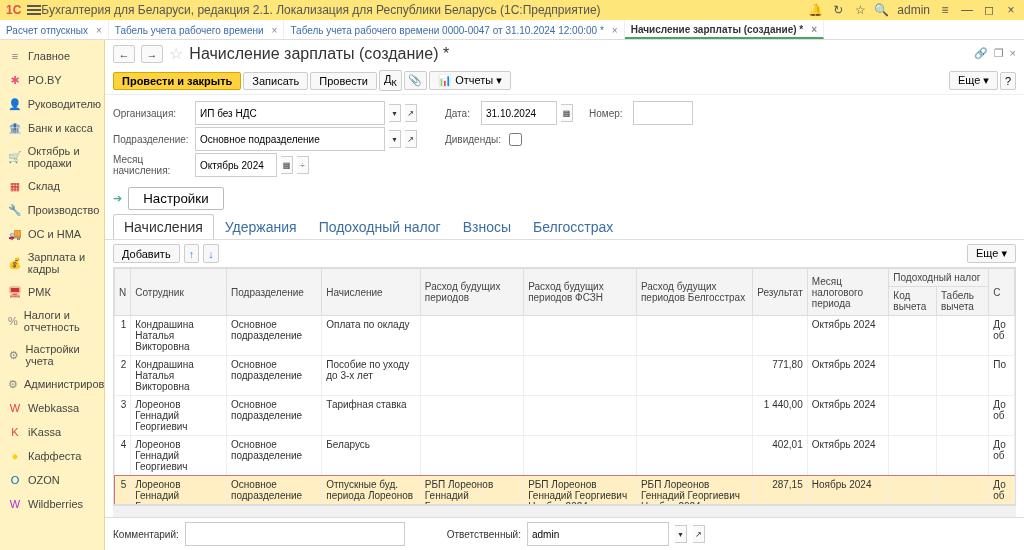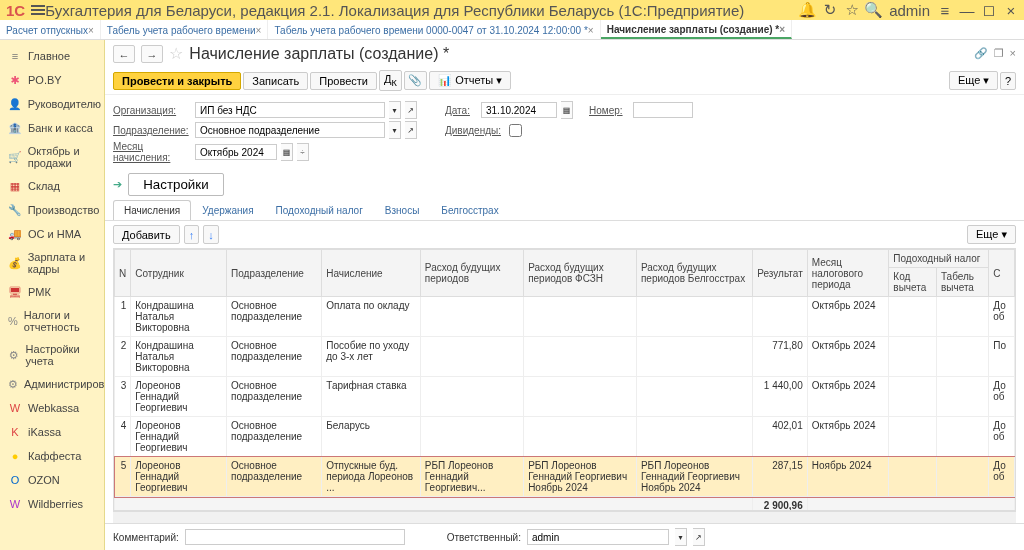--- a/index.html
+++ b/index.html
@@ -1,48 +1,48 @@
 <!DOCTYPE html>
 <html><head>
 <meta charset="utf-8">
 <style>
   * { box-sizing: border-box; margin: 0; padding: 0; }
   body { font-family: Arial, sans-serif; font-size: 11px; background: #fff; color: #333; overflow: hidden; width:1024px; height:550px;}
-  .topbar { height: 20px; background: #ffe67a; display: flex; align-items: center; padding: 0 6px; font-size: 15px; color: #555;}
+  .topbar { height: 20px; background: #ffe67a; display: flex; align-items: center; padding: 0 6px; font-size: 12px; color: #555;}
   .topbar .burger { width:14px; display:inline-block; cursor:pointer; }
   .topbar .burger div{height:2px; background:#555; margin:2px 0;}
   .topbar .logo { color: #d9534f; font-weight:bold; margin-right:6px;}
   .topbar .title { flex:1; white-space:nowrap; overflow:hidden; text-overflow:ellipsis;}
   .topbar .right { display:flex; gap:8px; align-items:center;}
   .topbar .icn { width:14px; height:14px; display:inline-flex; align-items:center; justify-content:center; color:#555;}
   .tabs { height:20px; background:#fff; border-bottom:1px solid #ddd; display:flex; font-size:10px;}
-  .tab { padding:3px 6px 2px; border-right:1px solid #eee; display:flex; align-items:center; gap:0; color:#3b6ea5; white-space:nowrap;justify-content:center;}
+  .tab { padding:3px 6px 2px; border-right:1px solid #eee; display:flex; align-items:center; gap:8px; color:#3b6ea5; white-space:nowrap;justify-content:center;}
   .tab.active { border-bottom:2px solid #4aa564; color:#333; font-weight:bold;}
   .tab .x { color:#888; cursor:pointer;}
   .app { display:flex; height:calc(100% - 40px);}
   .sidebar { width:105px; background:#fff3c4; border-right:1px solid #e5d98c; padding-top:4px; overflow:hidden;}
   .sb-item { display:flex; align-items:center; gap:6px; padding:5px 8px; color:#444; cursor:pointer;}
   .sb-item .ic{width:14px; height:14px; display:inline-flex; align-items:center; justify-content:center; font-size:11px;}
   .main { flex:1; display:flex; flex-direction:column; background:#fff; min-width:0;}
   .hdr { display:flex; align-items:center; padding:4px 8px; gap:6px;}
   .hdr h1 { font-size:16px; font-weight:normal; color:#333; white-space:nowrap; }
   .navbtn { width:22px; height:18px; border:1px solid #ccc; background:#fafafa; border-radius:2px; display:inline-flex; align-items:center; justify-content:center; cursor:pointer;}
   .toolbar { display:flex; align-items:center; padding:3px 8px; gap:2px; border-bottom:1px solid #eee;}
   .btn { border:1px solid #ccc; background:#f8f8f8; padding:2px 8px; border-radius:2px; font-size:11px; cursor:pointer;}
   .btn.primary { background:#ffd23f; border-color:#d4a800; font-weight:bold;}
   .btn.sm{padding:2px 4px;}
   .spacer{flex:1;}
   .form { padding:4px 8px; font-size:11px;}
   .frow { display:flex; align-items:center; margin:2px 0; gap:4px;}
-  .lbl { width:78px; color:#555; font-size:10px;text-decoration:underline;}
-  .inp { border:1px solid #ccc; height:16px; padding:0 4px; font-size:10px; background:#fff;}
+  .lbl { width:78px; color:#555; font-size:10px;}
+  .inp { border:1px solid #ccc; height:24px; padding:0 4px; font-size:10px; background:#fff;}
   .dd { width:12px; height:18px; border:1px solid #ccc; border-left:none; background:#fafafa; display:inline-flex; align-items:center; justify-content:center; font-size:8px; cursor:pointer;}
   .fill-row { padding:4px 8px; display:flex; align-items:center; gap:6px;}
   .fill-btn { border:1px solid #bbb; background:#fff; padding:3px 14px; border-radius:2px; cursor:pointer; display:flex; align-items:center; gap:6px;}
-  .subtabs { display:flex; border-bottom:1px solid #ddd; padding:0 8px; font-size:10px;}
+  .subtabs { display:flex; border-bottom:1px solid #ddd; padding:0 8px; font-size:14px;}
   .subtab { padding:4px 10px; border:1px solid transparent; border-bottom:none; color:#3b6ea5; cursor:pointer;}
   .subtab.active { border-color:#ccc; background:#fff; border-radius:3px 3px 0 0; color:#333;}
   .tbl-toolbar{ padding:4px 8px; display:flex; gap:4px;}
   .grid-wrap { flex:1; overflow:auto; border:1px solid #ddd; margin:0 8px; position:relative;}
   table.grid { border-collapse:collapse; width:100%; font-size:10px;}
   .grid th { background:#f4f4f4; border:1px solid #ddd; padding:3px 4px; text-align:left; font-weight:normal; color:#444; position:sticky; top:0;}
   .grid td { border:1px solid #eee; padding:3px 4px; vertical-align:top;}
   .grid tr.hl td { background:#ffefc2; }
   .grid tbody tr.hl { outline:1px solid #c77; }
   .grid .num { text-align:right; }

